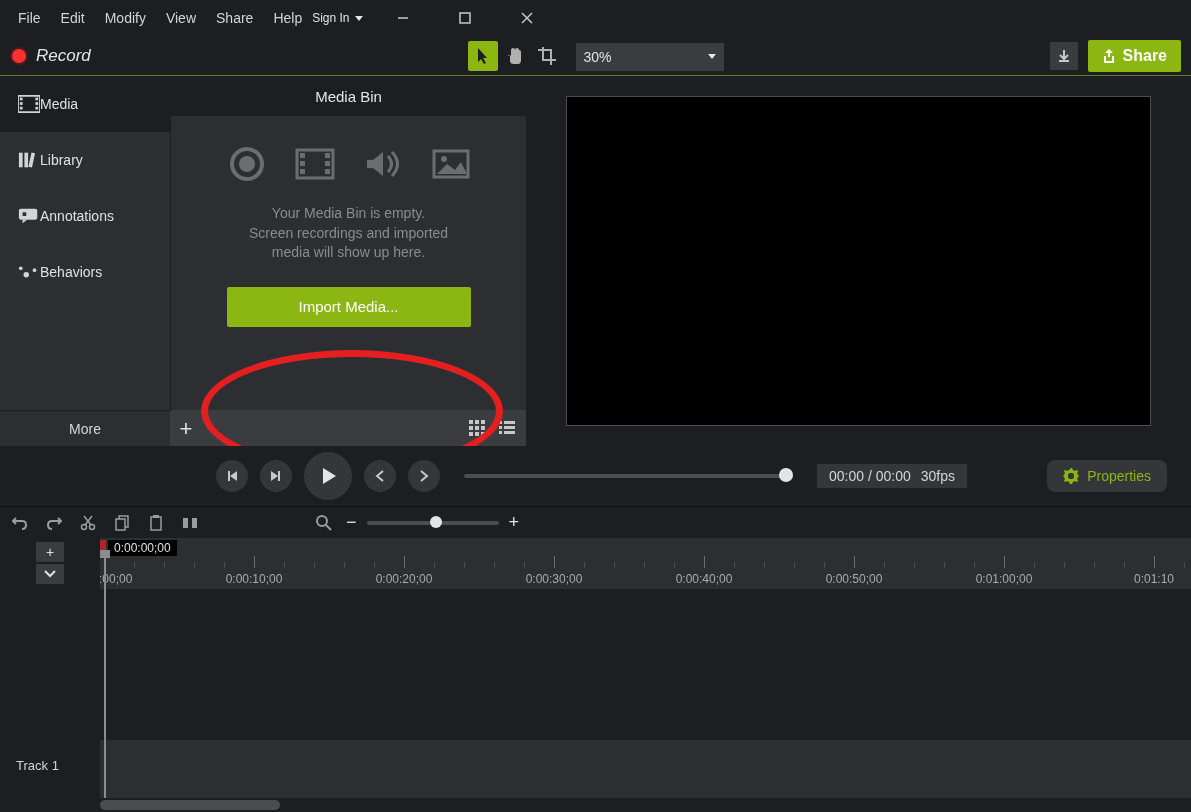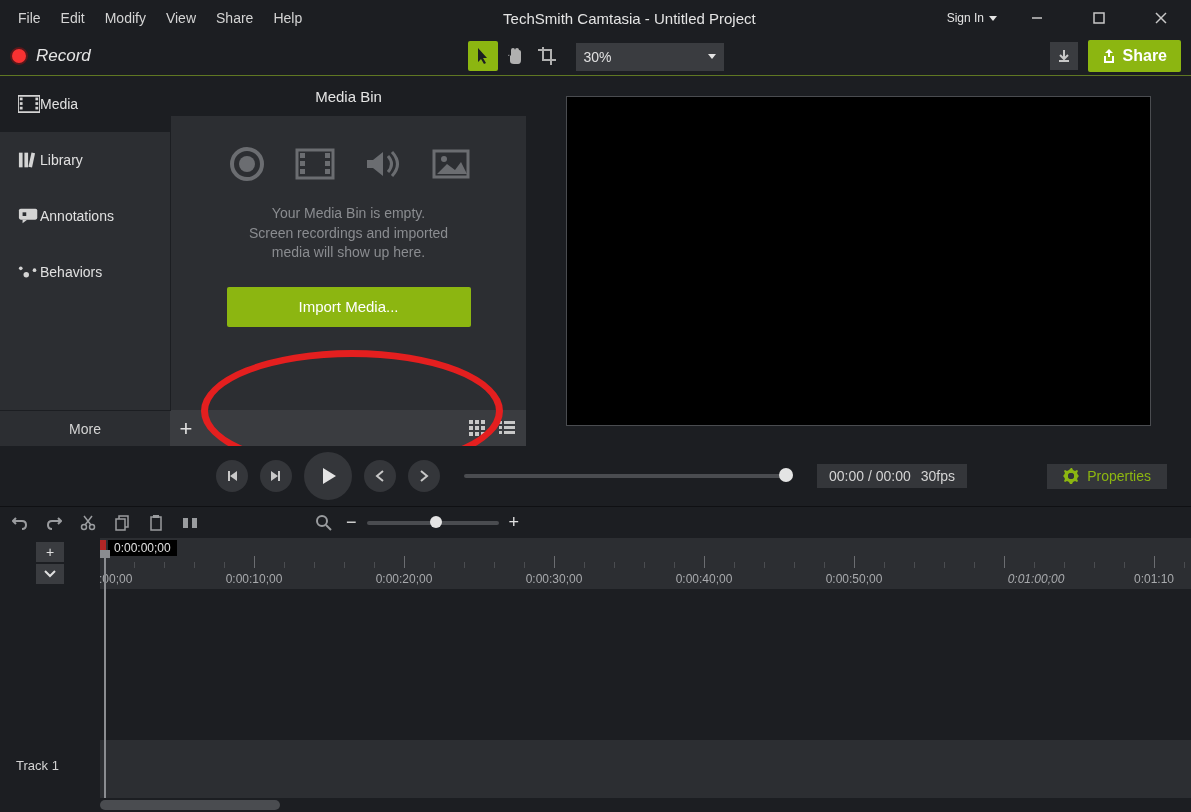--- a/index.html
+++ b/index.html
@@ -55,21 +55,21 @@
 
   
   .playback { height: 60px; background: #1c1e22; display: flex; align-items: center; padding: 0 224px 0 0; position: relative; }
   .pb-controls { display: flex; align-items: center; gap: 12px; margin-left: 216px; }
   .pb-btn { width: 32px; height: 32px; border-radius: 50%; background: #34363a; display: flex; align-items: center; justify-content: center; cursor: pointer; }
   .pb-btn.big { width: 48px; height: 48px; }
   .pb-btn svg { fill: #c8c8c8; }
   .pb-track { flex: 1; height: 4px; background: #4a4c50; margin: 0 24px; border-radius: 2px; position: relative; }
   .pb-thumb { position: absolute; right: 0; top: -6px; width: 14px; height: 14px; border-radius: 50%; background: #e4e4e4; }
   .time-box { background: #34363a; padding: 4px 12px; font-size: 14px; color: #d4d4d4; display: flex; gap: 10px; }
-  .props-btn { position: absolute; right: 24px; height: 25px; padding: 0 16px; background: #34363a; border-radius: 0; display: flex; align-items: center; gap: 8px; color: #8cb611; font-size: 14px; }
+  .props-btn { position: absolute; right: 24px; height: 32px; padding: 0 16px; background: #34363a; border-radius: 8px; display: flex; align-items: center; gap: 8px; color: #8cb611; font-size: 14px; }
 
   
   .tl-tools { height: 32px; background: #1c1e22; display: flex; align-items: center; padding: 0 8px; gap: 10px; border-top: 1px solid #0f1013; }
   .tl-tool { width: 24px; height: 24px; display: flex; align-items: center; justify-content: center; cursor: pointer; }
   .tl-tool svg { fill: #9a9c9f; width: 16px; height: 16px; }
   .tl-zoom { margin-left: 100px; display: flex; align-items: center; gap: 10px; }
   .tl-zoom-track { width: 132px; height: 4px; background: #4a4c50; border-radius: 2px; position: relative; }
   .tl-zoom-thumb { position: absolute; left: 48%; top: -5px; width: 12px; height: 12px; border-radius: 50%; background: #e4e4e4; }
 
   
@@ -95,21 +95,20 @@
 </head>
 <body>
 
 <div class="menubar">
   <div class="menu-item">File</div>
   <div class="menu-item">Edit</div>
   <div class="menu-item">Modify</div>
   <div class="menu-item">View</div>
   <div class="menu-item">Share</div>
   <div class="menu-item">Help</div>
-  <div class="window-title">TechSmith Camtasia - Untitled Project</div>
   <div class="user-area">
     <div class="signin">
       <span>Sign In</span>
       <span class="caret-down"></span>
     </div>
     <div class="win-ctrl">
         <svg width="12" height="12">
           <line x1="1" y1="6" x2="11" y2="6" stroke-width="1.5"></line>
         </svg>
       </div>
@@ -421,21 +420,21 @@
         <div class="tick-minor" style="left: 664px;"></div>
         <div class="tick-minor" style="left: 694px;"></div>
         <div class="tick-minor" style="left: 724px;"></div>
         <div class="tick-major" style="left: 754px;"></div>
         <div class="tick-label" style="left: 754px;">0:00:50;00</div>
         <div class="tick-minor" style="left: 784px;"></div>
         <div class="tick-minor" style="left: 814px;"></div>
         <div class="tick-minor" style="left: 844px;"></div>
         <div class="tick-minor" style="left: 874px;"></div>
         <div class="tick-major" style="left: 904px;"></div>
-        <div class="tick-label" style="left: 936px; font-style: italic;">0:01:00;00</div>
+        <div class="tick-label" style="left: 904px;">0:01:00;00</div>
         <div class="tick-minor" style="left: 934px;"></div>
         <div class="tick-minor" style="left: 964px;"></div>
         <div class="tick-minor" style="left: 994px;"></div>
         <div class="tick-minor" style="left: 1024px;"></div>
         <div class="tick-major" style="left: 1054px;"></div>
         <div class="tick-label" style="left: 1054px;">0:01:10</div>
         <div class="tick-minor" style="left: 1084px;"></div>
       </div>
     <div class="tracks-bg"></div>
     <div class="track-row"></div>

